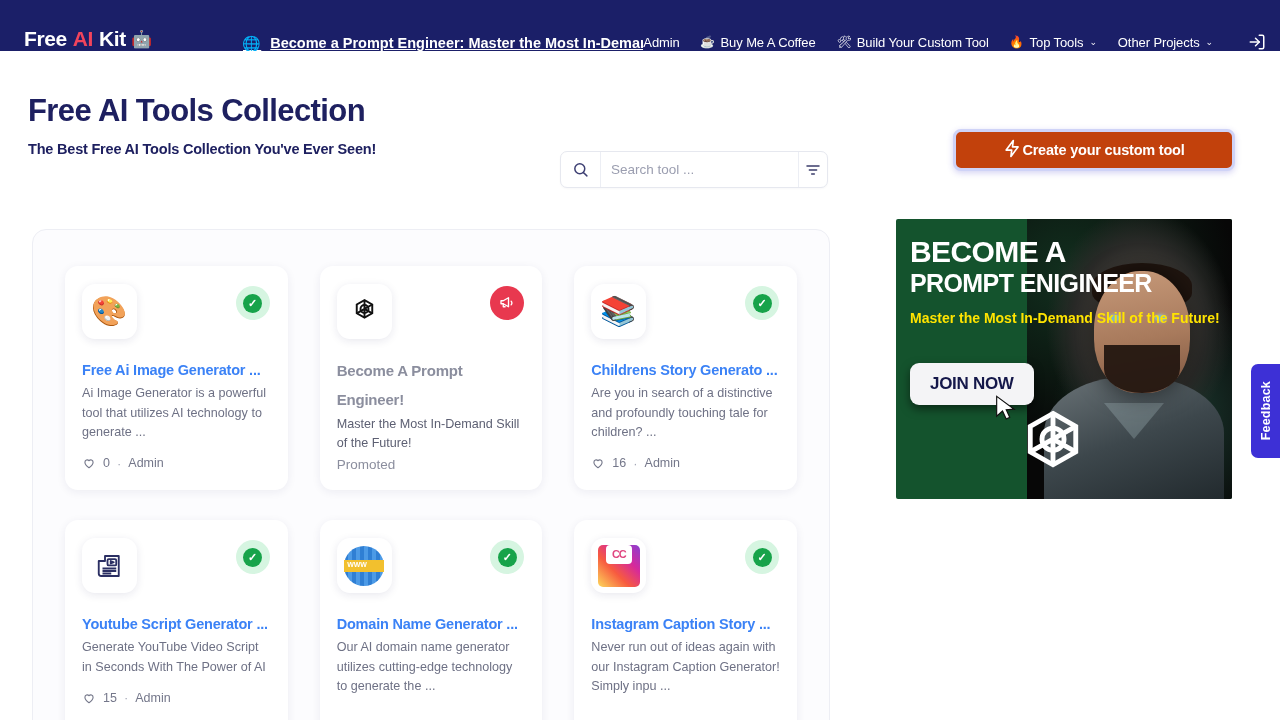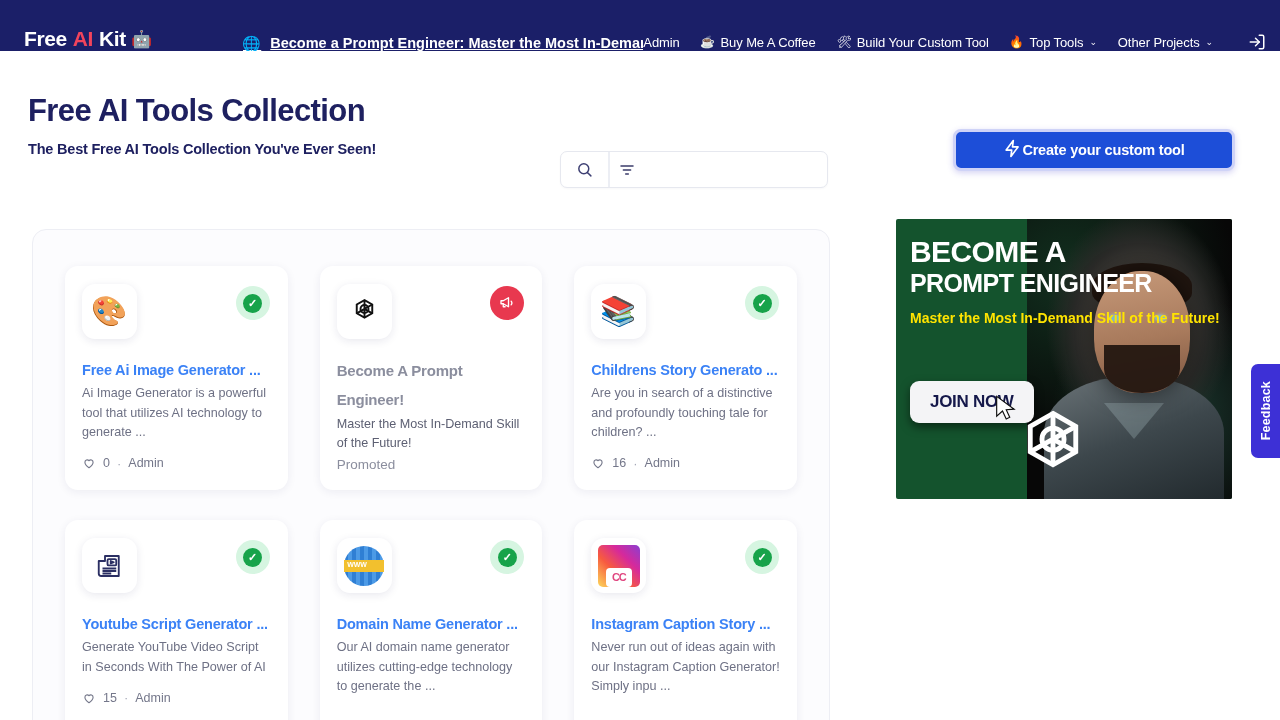--- a/index.html
+++ b/index.html
@@ -134,21 +134,21 @@
   }
 
   
   .cta {
     position: absolute;
     left: 953px;
     top: 78px;
     width: 282px;
     height: 42px;
     border-radius: 8px;
-    background: #1d4ed8;
+    background: #c2410c;
     border: 3px solid #cfd3f7;
     color: #fff;
     font-family: inherit;
     font-size: 14.5px;
     font-weight: 700;
     letter-spacing: -0.2px;
     display: flex;
     align-items: center;
     justify-content: center;
     cursor: pointer;
@@ -306,21 +306,21 @@
   }
   .ad-h2 {
     position: absolute; left: 14px; top: 52px;
     font-size: 25px; font-weight: 800; color: #fff; letter-spacing: -0.6px; line-height: 1;
   }
   .ad-sub {
     position: absolute; left: 14px; top: 89px;
     font-size: 14px; font-weight: 700; color: #ffe400; line-height: 1.45;
   }
   .ad-join {
-    position: absolute; left: 14px; top: 162px;
+    position: absolute; left: 14px; top: 144px;
     background: #f4f4f6; color: #15184a;
     font-size: 17px; font-weight: 800; letter-spacing: -0.3px;
     padding: 11px 20px; border-radius: 9px;
     box-shadow: 0 4px 10px rgba(0,0,0,.5);
   }
   .ad-cursor { position: absolute; left: 96px; top: 174px; color:#fff; }
   .ad-logo { position: absolute; left: 118px; top: 186px; }
 
   
   .feedback {
@@ -346,21 +346,21 @@
     letter-spacing: .2px;
   }
 
   
   .ic-www{width:40px;height:40px;border-radius:50%;background:
      repeating-linear-gradient(90deg,#2f7fd4 0 4px,#4c9ae6 4px 8px);position:relative;}
   .ic-www::before{content:"";position:absolute;left:0;top:14px;width:100%;height:12px;background:#f2c02e;}
   .ic-www::after{content:"WWW";position:absolute;left:3px;top:15px;font-size:7px;font-weight:800;color:#fff;letter-spacing:0;}
   .ic-cc{width:42px;height:42px;border-radius:5px;
     background:linear-gradient(45deg,#fdd85b 0%,#f75b3f 38%,#d6299b 68%,#8a3fd1 100%);
-    display:flex;align-items:flex-end;justify-content:center;}
+    display:flex;align-items:flex-start;justify-content:center;}
   .ic-cc i{width:26px;height:19px;border-radius:4px;background:#fff;display:flex;align-items:center;justify-content:center;
     font-style:normal;font-size:11px;font-weight:800;color:#e0457f;letter-spacing:-1px;}
 </style>
 </head>
 <body>
 
 <div class="navbar">
   <div class="logo">
     <span>Free</span>
       <span class="ai">AI</span>
@@ -411,20 +411,21 @@
     <div class="page-sub">The Best Free AI Tools Collection You've Ever Seen!</div>
   </div>
 
   <div class="search-wrap">
     <div class="search-icon-box">
       <svg width="17" height="17" viewBox="0 0 24 24" fill="none" stroke="currentColor" stroke-width="2.1" stroke-linecap="round">
         <circle cx="11" cy="11" r="7"></circle>
           <line x1="16.5" y1="16.5" x2="21" y2="21"></line>
       </svg>
     </div>
+    <input class="search-input" type="text" placeholder="Search tool ..." style="">
     <div class="filter-box">
       <svg width="16" height="16" viewBox="0 0 24 24" fill="none" stroke="currentColor" stroke-width="2.2" stroke-linecap="round">
         <line x1="3" y1="6" x2="21" y2="6"></line>
           <line x1="6.5" y1="12" x2="17.5" y2="12"></line>
           <line x1="10" y1="18" x2="14" y2="18"></line>
       </svg>
     </div>
   </div>
 
   <button class="cta">

